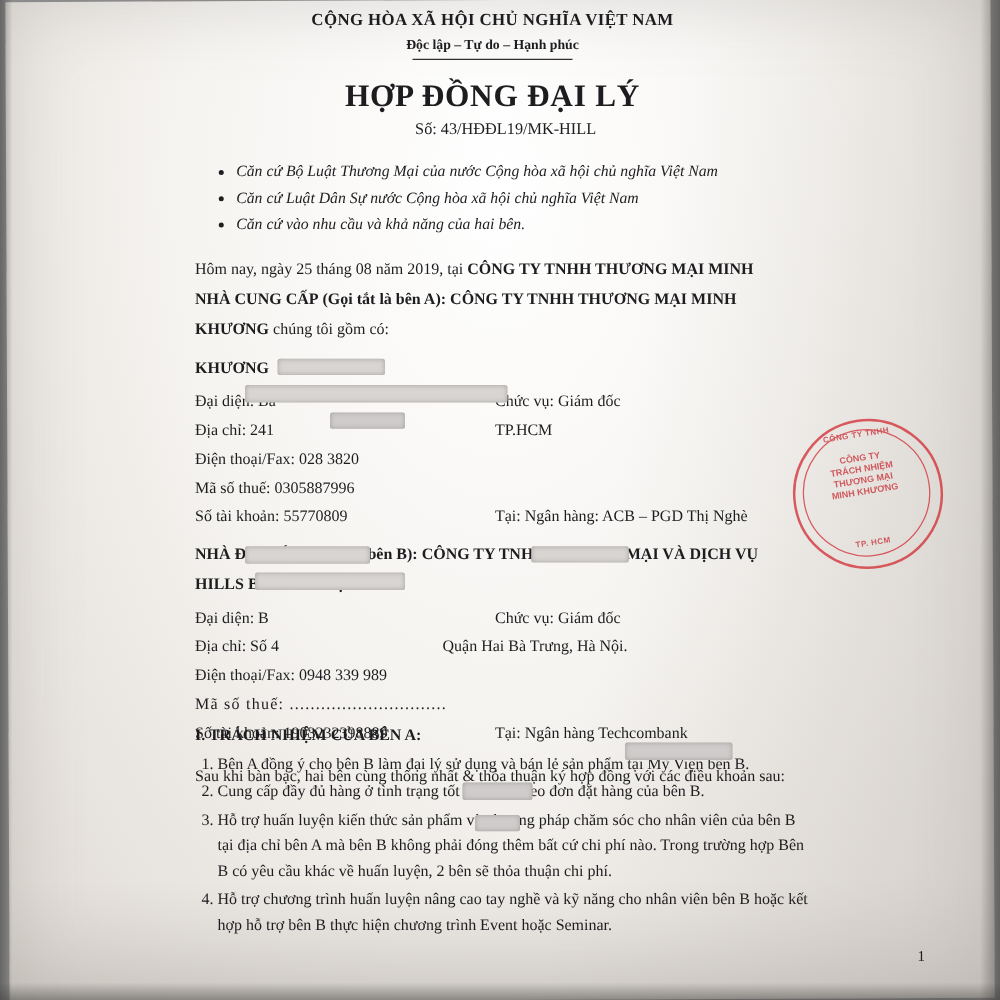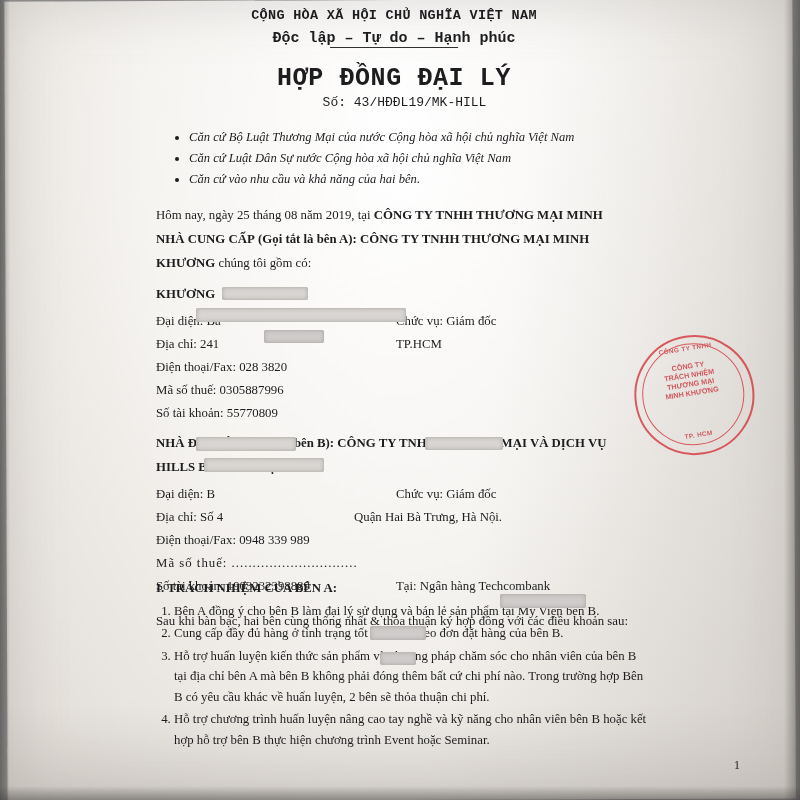--- a/index.html
+++ b/index.html
@@ -36,34 +36,34 @@
       linear-gradient(0deg, rgba(170,165,160,0.30) 0%, rgba(255,255,255,0) 12%);
     pointer-events: none;
   }
   #content {
     position: absolute;
     left: 0; top: 0;
     width: 788px;
     height: 800px;
     color: #1d1d1f;
   }
-  .center { text-align: center; font-family: Liberation Mono, monospace; }
+  .center { text-align: center; }
   .nat-title {
     position: absolute;
     left: 0; right: 0;
     top: 8px;
     font-size: 13.5px;
     font-weight: bold;
     letter-spacing: 0.3px;
   }
   .nat-sub {
     position: absolute;
     left: 0; right: 0;
     top: 30px;
-    font-size: 15px;
+    font-size: 11px;
     font-weight: bold;
   }
   .rule {
     position: absolute;
     top: 47px;
     left: 50%;
     transform: translateX(-50%);
     width: 128px;
     height: 1px;
     background: #30302f;
@@ -249,20 +249,24 @@
         </span>
       </p>
       <p class="row tight">
         <span>Địa chỉ: 241</span>
         <span class="col2">TP.HCM</span>
       </p>
       <p class="tight">Điện thoại/Fax: 028 3820</p>
       <p class="tight">Mã số thuế: 0305887996</p>
       <p class="row tight">
         <span>Số tài khoản: 55770809</span>
+        <span class="col2">
+          <span>Tại: Ngân hàng:</span>
+          <span>ACB – PGD Thị Nghè</span>
+        </span>
       </p>
 
       <p style="margin-top:10px;">
         <b>NHÀ ĐẠI LÝ</b>
         <b>(Gọi tắt là bên B)</b><b>:</b>
         <b>CÔNG TY TNHH THƯƠNG MẠI VÀ DỊCH VỤ</b>
       </p>
       <p style="margin-bottom:6px;">
         <b>HILLS BEAUTY VIỆT NAM</b>
       </p>

